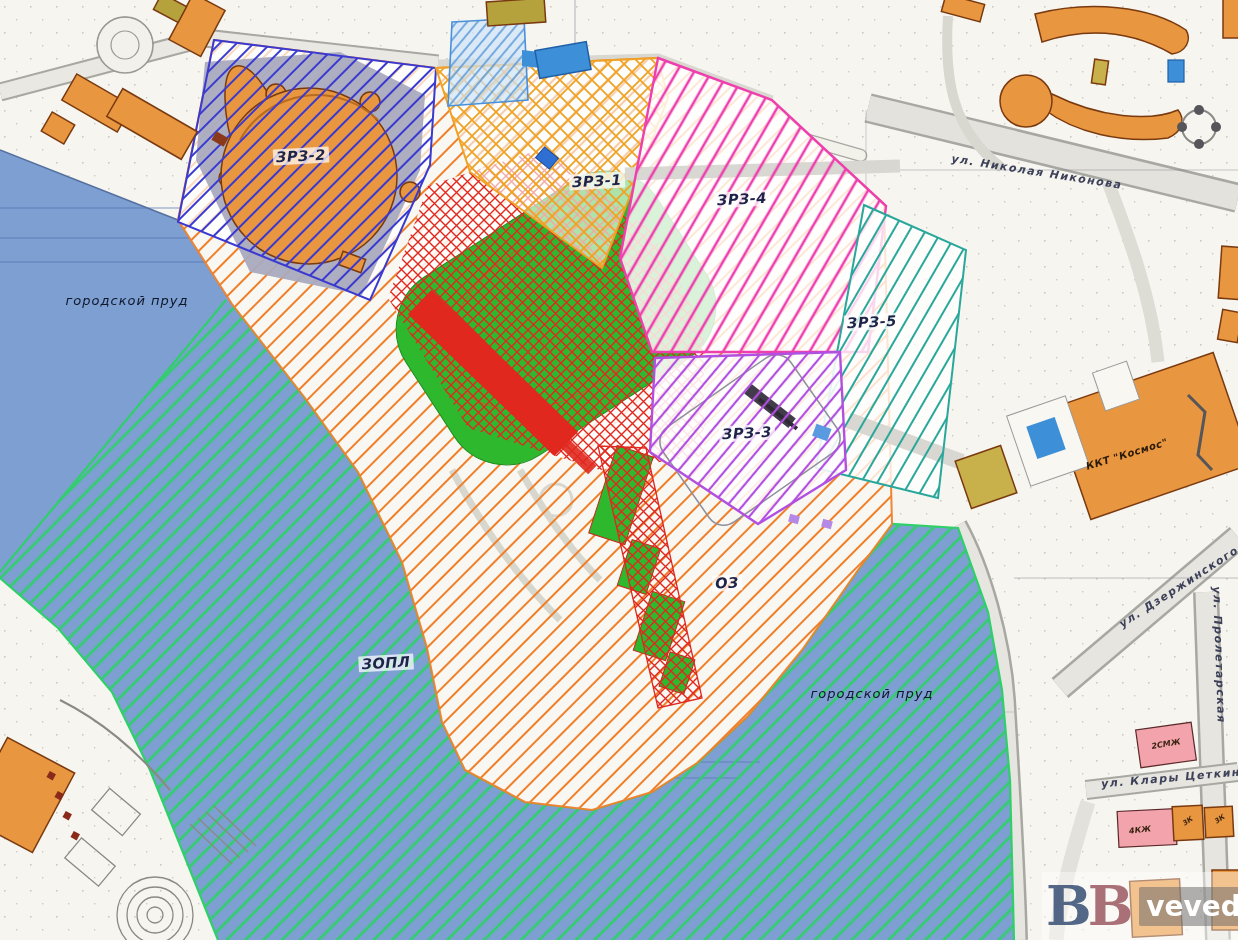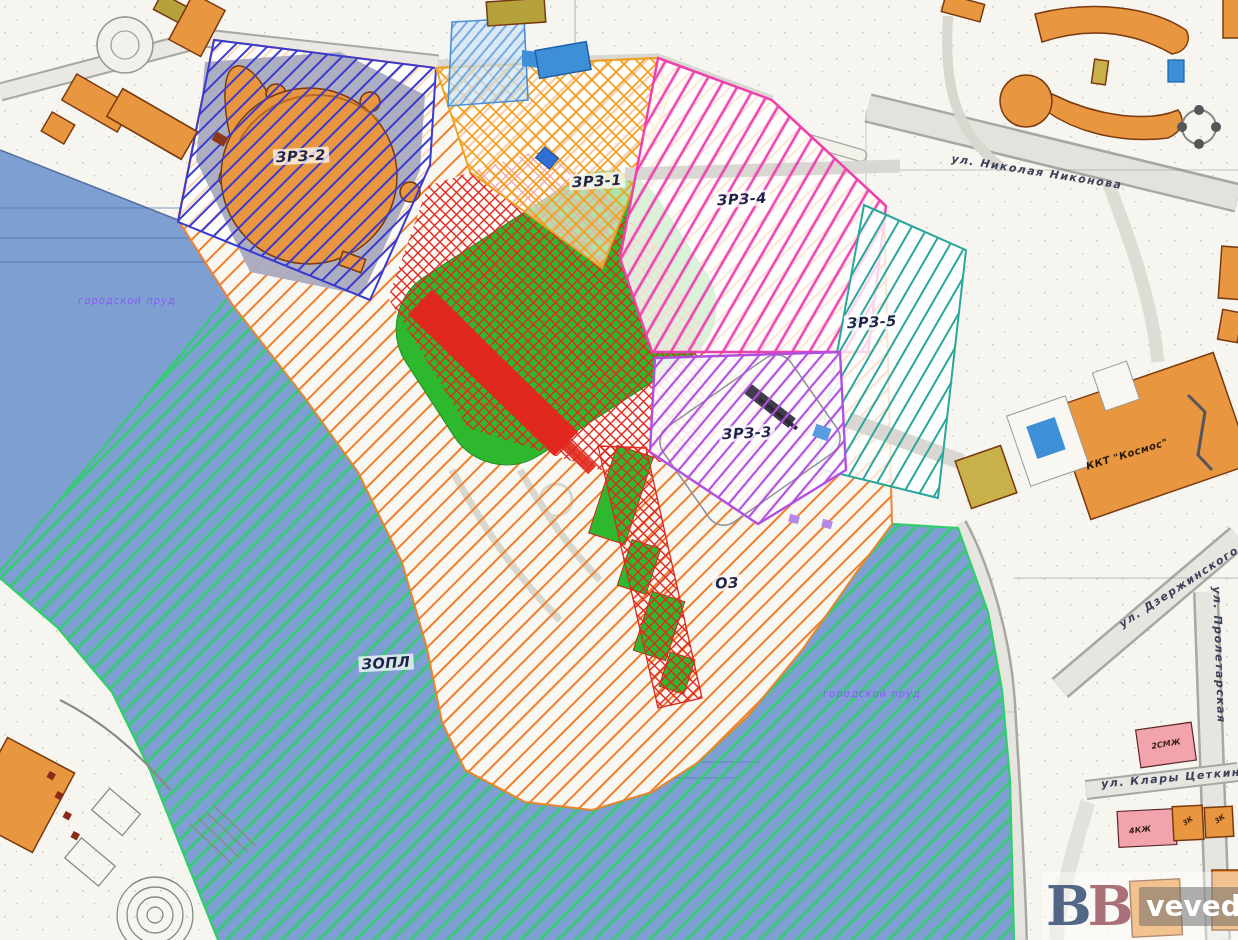--- a/index.html
+++ b/index.html
@@ -5,21 +5,21 @@
   html,body{margin:0;padding:0;background:#ddd;}
   #stage{position:relative;width:1238px;height:940px;overflow:hidden;
          background:#f6f5f0;font-family:"DejaVu Sans",sans-serif;}
   #mapsvg{position:absolute;left:0;top:0;}
   .bldg{stroke:#7a3a10;stroke-width:1.5;}
   .bldg2{stroke:#5a2a2a;stroke-width:1.2;}
   .lbl{position:absolute;white-space:nowrap;font-style:italic;
        transform-origin:center;color:#1e2448;}
   .zone{font-size:14.5px;font-weight:600;letter-spacing:.5px;}
   .chip{background:rgba(255,255,255,.72);padding:0 3px;border-radius:1px;}
-  .pond{font-size:10px;color:#8b5cf6;letter-spacing:1px;}
+  .pond{font-size:13px;color:#0f172a;letter-spacing:1px;}
   .street{font-size:11px;font-weight:600;color:#3c4058;letter-spacing:1.5px;}
   .micro{font-size:8px;font-weight:700;color:#3a2412;letter-spacing:0;font-style:italic;}
   .micro2{font-size:7px;font-weight:700;color:#3a2412;font-style:italic;}
   .bname{font-size:10px;font-weight:700;color:#2a1a08;letter-spacing:.5px;}
   #watermark{position:absolute;left:1042px;top:872px;width:196px;height:68px;
     display:flex;align-items:center;background:rgba(255,255,255,.42);padding:0 4px;box-sizing:border-box;}
   #watermark .wl{font-family:"DejaVu Serif",serif;font-weight:bold;font-size:54px;line-height:60px;opacity:.88;}
   #watermark .wl1{color:#3d5378;}
   #watermark .wl2{color:#9e5f66;margin-left:-4px;}
   #watermark .wsite{color:#fff;background:rgba(105,105,105,.52);font-weight:bold;

